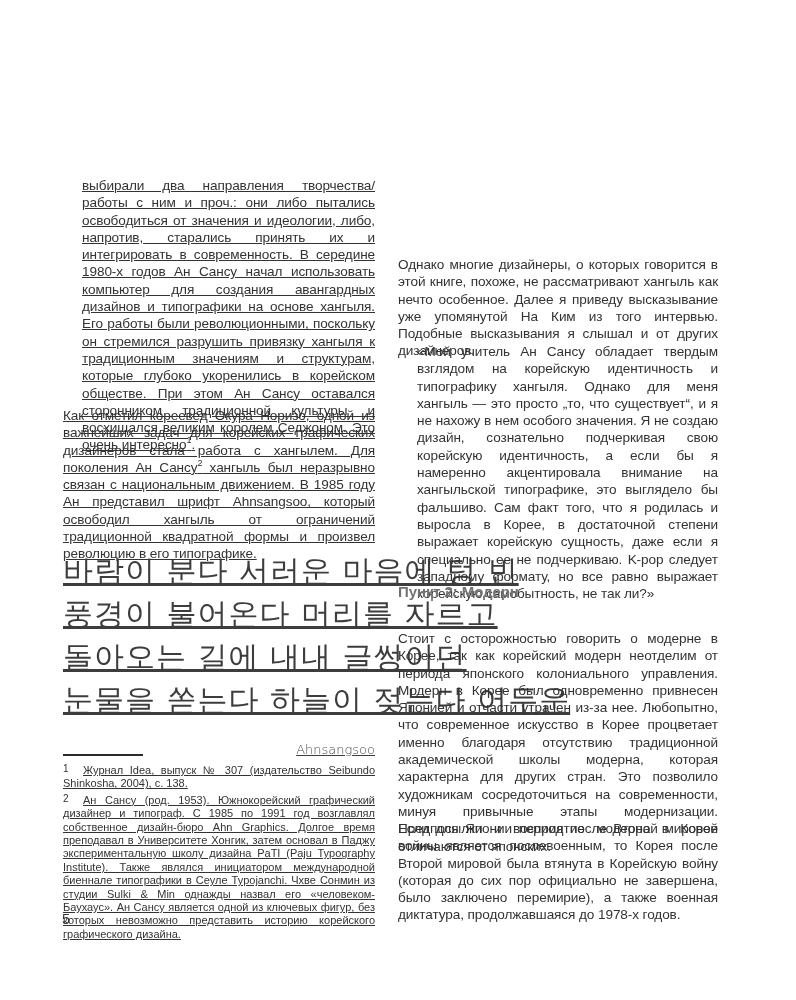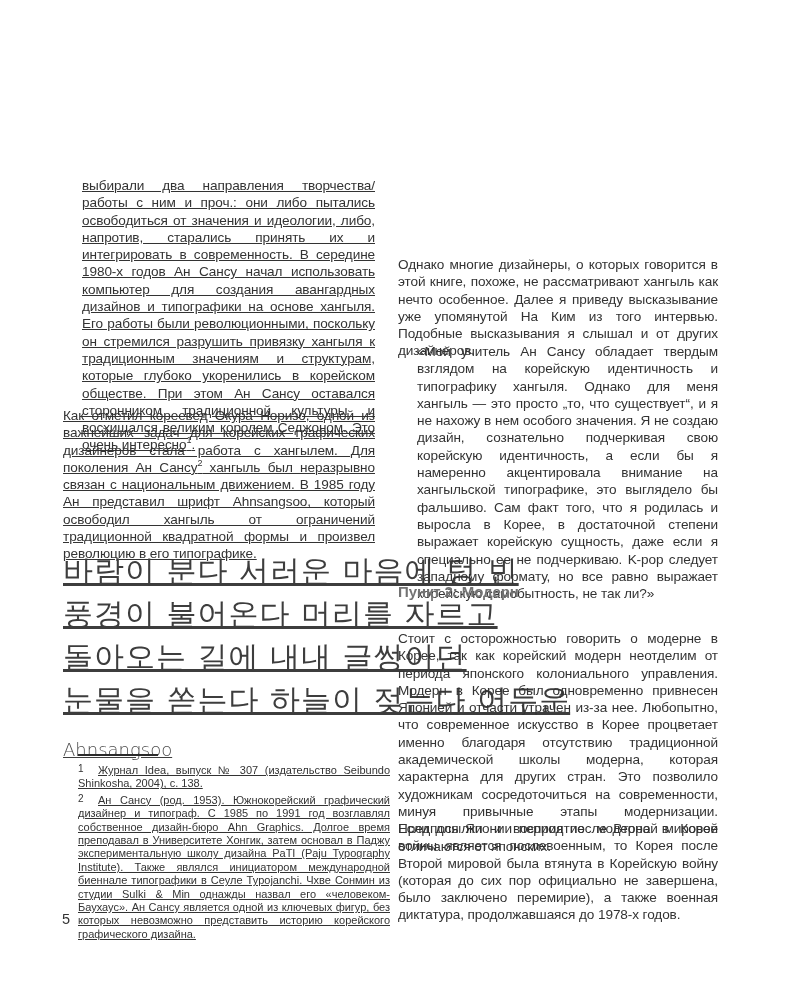--- a/index.html
+++ b/index.html
@@ -44,22 +44,22 @@
     font-family: "DejaVu Sans", sans-serif;
     font-weight: 200;
     font-size: 30px;
     line-height: 43px;
     color: #3d3d3d;
     letter-spacing: 1px;
   }
   .specimen-line { white-space: nowrap; }
   .specimen-caption {
     margin-top: 7px;
-    text-align: left;
-    font-size: 18px;
+    text-align: right;
+    font-size: 13px;
     color: #4d4d4d;
     letter-spacing: 0;
   }
 
   .footnote-rule {
     width: 80px;
     height: 0;
     border-top: 2px solid #2b2b2b;
     margin-bottom: 6px;
   }
@@ -107,21 +107,21 @@
   </div>
 
   <div class="block col-left specimen" style="top:549px;">
     <div class="specimen-line">바람이 분다 서러운 마음에 텅 빈</div>
     <div class="specimen-line">풍경이 불어온다 머리를 자르고</div>
     <div class="specimen-line">돌아오는 길에 내내 글썽이던</div>
     <div class="specimen-line">눈물을 쏟는다 하늘이 젖는다 어두운</div>
     <div class="specimen-caption">Ahnsangsoo</div>
   </div>
 
-  <div class="block col-left" style="top:754px;margin-left:15px;">
+  <div class="block col-left" style="top:754px;">
     <div class="footnote-rule"></div>
     <p class="footnote"><span class="fn-marker">1</span><span>Журнал Idea, выпуск № 307 (издательство Seibundo Shinkosha, 2004), с. 138.</span></p>
     <p class="footnote"><span class="fn-marker">2</span><span>Ан Сансу (род. 1953). Южнокорейский графический дизайнер и типограф. С 1985 по 1991 год возглавлял собственное дизайн-бюро Ahn Graphics. Долгое время преподавал в Университете Хонгик, затем основал в Паджу экспериментальную школу дизайна PaTI (Paju Typography Institute). Также являлся инициатором международной биеннале типографики в Сеуле Typojanchi. Чхве Сонмин из студии Sulki &amp; Min однажды назвал его «человеком-Баухаус». Ан Сансу является одной из ключевых фигур, без которых невозможно представить историю корейского графического дизайна.</span></p>
   </div>
 
   <div class="block page-number" style="left:62px; top:911px;">5</div>
 
 
   <div class="block col-right body-text" style="top:256px;">
     <p>Однако многие дизайнеры, о которых говорится в этой книге, похоже, не рассматривают хангыль как нечто особенное. Далее я приведу высказывание уже упомянутой На Ким из того интервью. Подобные высказывания я слышал и от других дизайнеров.</p>

